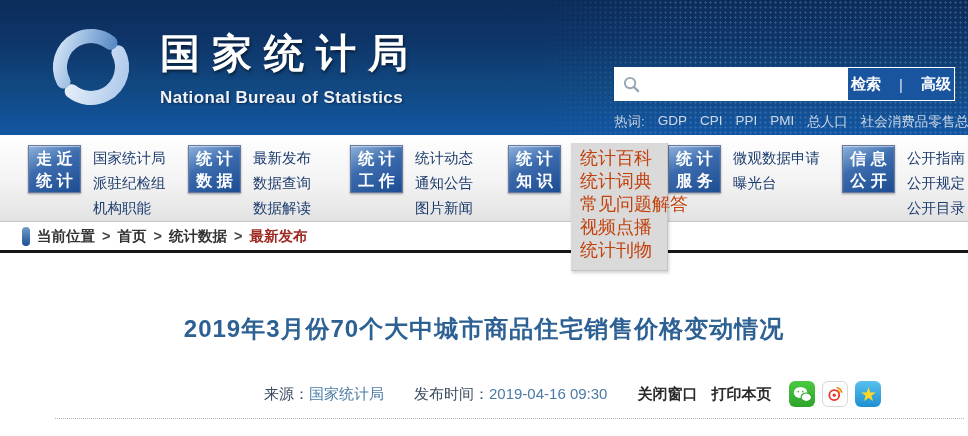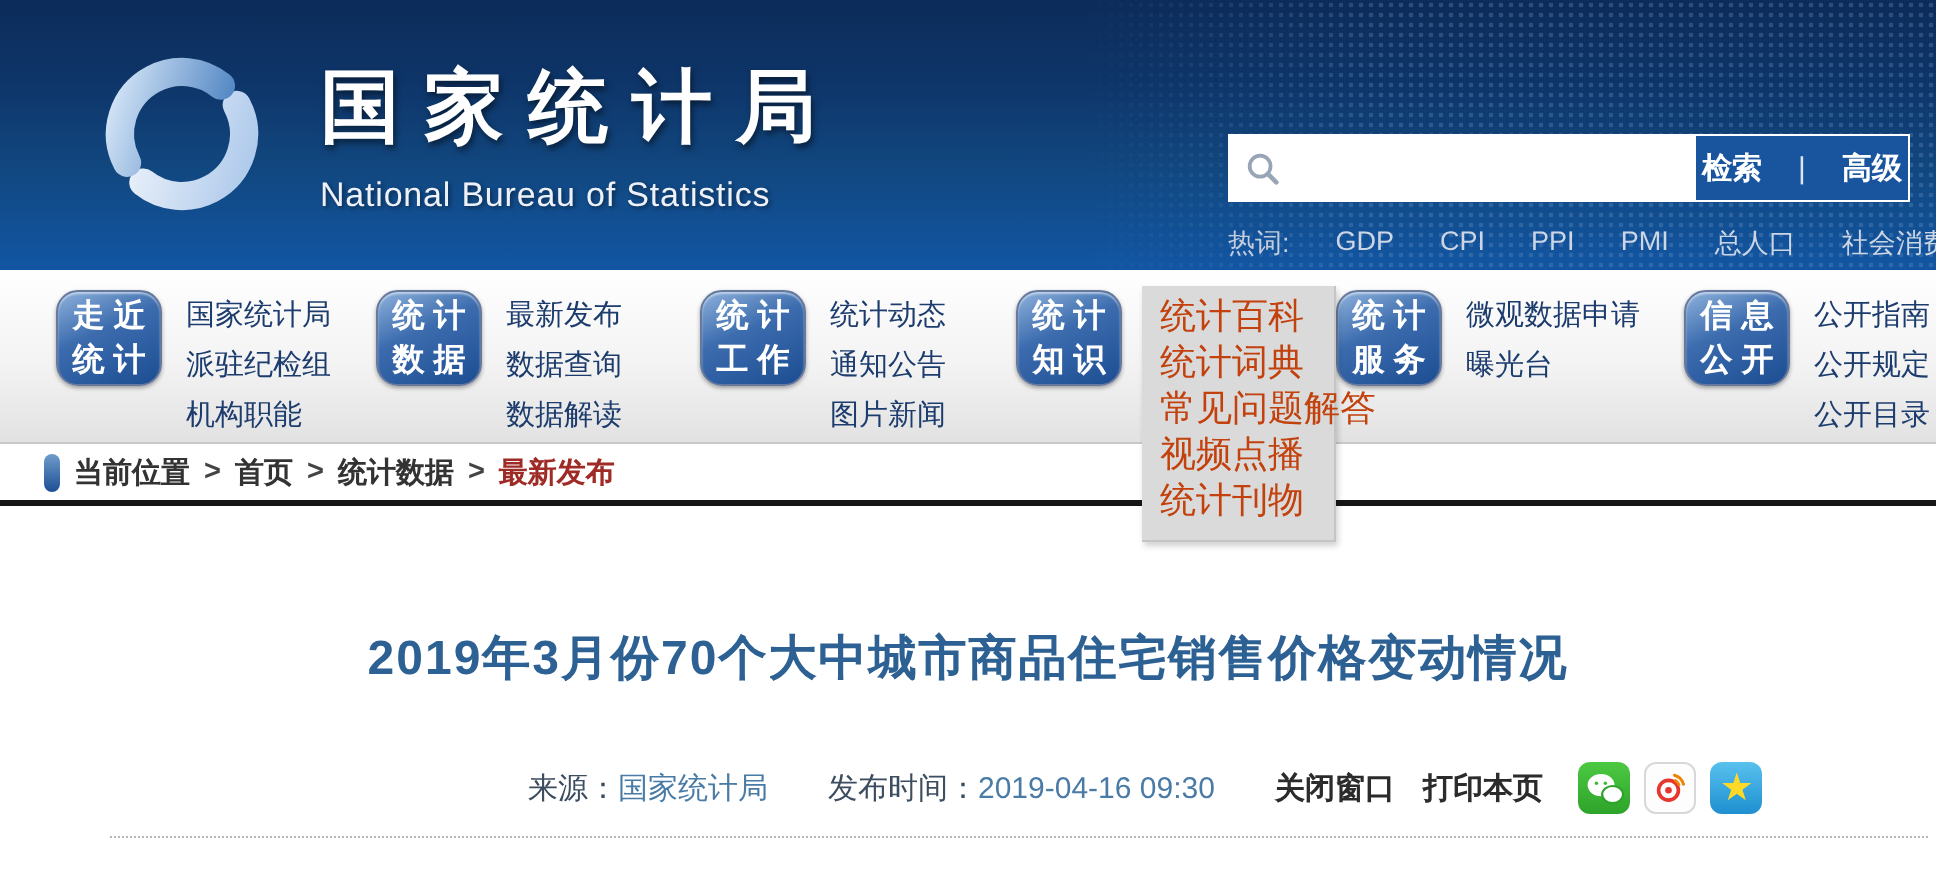--- a/index.html
+++ b/index.html
@@ -26,48 +26,49 @@
   .logo-row { position:absolute; left:44px; top:20px; display:flex; align-items:center; }
   .logo-swirl svg { width:94px; height:94px; display:block; }
   .title-block { margin-left:22px; }
   .site-title {
     color:#fff; font-size:40px; font-weight:bold; letter-spacing:12px;
     white-space:nowrap; text-shadow:1px 2px 3px rgba(0,0,0,.5);
   }
   .site-subtitle {
     color:#eef2f8; font-size:17px; margin-top:7px; letter-spacing:.4px;
     text-shadow:1px 1px 2px rgba(0,0,0,.45);
+    font-weight:bold;
   }
   .search-area { position:absolute; left:614px; top:67px; width:341px; }
   .search-bar { display:flex; height:34px; }
   .search-input-wrap { flex:1; background:#fff; display:flex; align-items:center; padding-left:8px; }
   .search-input { border:none; outline:none; flex:1; height:100%; font-size:14px; background:transparent; min-width:0; }
   .magnifier { flex:0 0 auto; margin-right:4px; display:flex; }
   .search-btns {
     width:108px; background:#19559f; border:1px solid #ffffff;
     color:#fff; font-weight:bold; font-size:15px;
     display:flex; align-items:center; justify-content:center; gap:18px;
   }
   .search-btns span { cursor:pointer; }
   .search-divider { font-weight:normal; opacity:.85; cursor:default; }
-  .hot-words { margin-top:12px; display:flex; gap:23px; font-size:13.5px; color:#ccd6e4; white-space:nowrap;text-align:right; }
+  .hot-words { margin-top:12px; display:flex; gap:13px; font-size:13.5px; color:#ccd6e4; white-space:nowrap;text-align:right; }
   .hw-label { color:#c2cddd; cursor:default; }
   .hot-words a { color:#ccd6e4; }
 
   
   .navbar {
     position:relative; height:87px; z-index:10;
     background:linear-gradient(180deg,#ffffff 0%,#f3f3f3 55%,#e2e2e2 100%);
     border-bottom:1px solid #c9c9c9;
   }
   .nav-group { position:absolute; top:10px; display:flex; }
   .nav-group.g0{left:28px} .nav-group.g1{left:188px} .nav-group.g2{left:350px}
   .nav-group.g3{left:508px} .nav-group.g4{left:668px} .nav-group.g5{left:842px}
   .nav-block {
-    width:53px; height:48px; border-radius:11px; flex:0 0 auto;
+    width:53px; height:48px; border-radius:0; flex:0 0 auto;
     background:linear-gradient(155deg,#8db1db 0%,#3c6cae 42%,#1c4d92 100%);
     border:1px solid #67799c; box-shadow:0 1px 2px rgba(0,0,0,.35), inset 0 1px 1px rgba(255,255,255,.5);
     color:#fff; font-weight:bold; font-size:16px; text-align:center;
     line-height:22px; padding-top:2px; cursor:pointer;
   }
   .nav-links { margin-left:12px; padding-top:1px; }
   .nav-links a { display:block; color:#1c3c6e; font-size:14.5px; line-height:25px; white-space:nowrap; }
   .dropdown-panel {
     position:absolute; left:63px; top:-2px; width:97px;
     padding:4px 0 8px 9px; background:#dadada;

